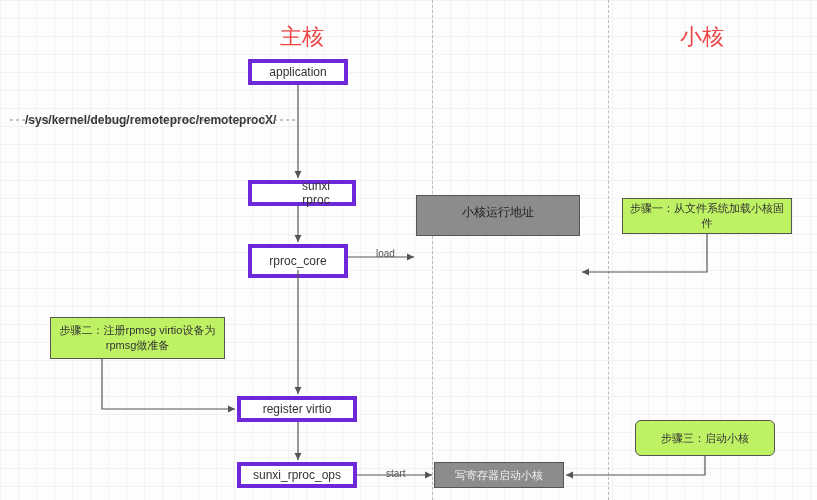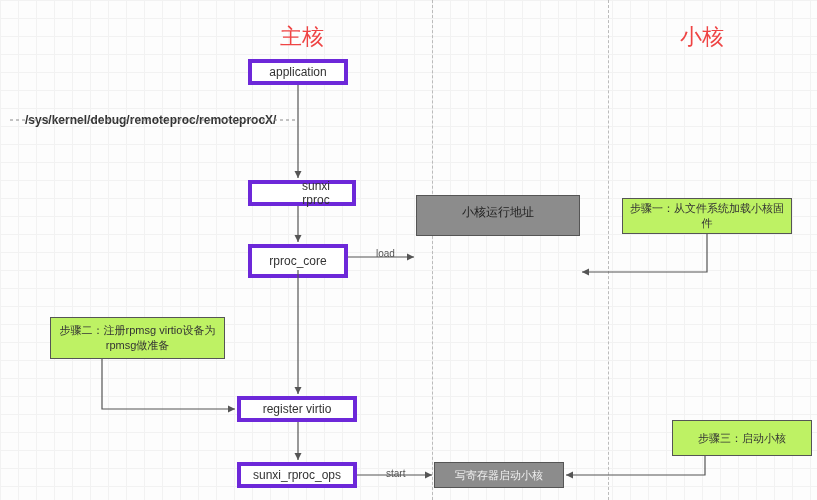--- a/index.html
+++ b/index.html
@@ -125,21 +125,21 @@
 <div class="node" style="left:237px; top:462px; width:120px; height:26px;">sunxi_rproc_ops</div>
 
 <div class="graybox" style="left:416px; top:195px; width:164px;">
   <div class="title">小核运行地址</div>
 </div>
 
 <div class="graynode" style="left:434px; top:462px; width:130px; height:26px;">写寄存器启动小核</div>
 
 <div class="annotation" style="left:622px; top:198px; width:170px; height:36px;">步骤一：从文件系统加载小核固件</div>
 <div class="annotation" style="left:30px; top:317px; width:175px; height:42px;margin-left:20px;">步骤二：注册rpmsg virtio设备为rpmsg做准备</div>
-<div class="annotation" style="left:672px; top:420px; width:140px; height:36px;">步骤三：启动小核</div>
+<div class="annotation" style="left:635px; top:420px; width:140px; height:36px;border-radius:6px;">步骤三：启动小核</div>
 
 <div class="edge-label" style="left:376px; top:248px;">load</div>
 <div class="edge-label" style="left:386px; top:468px;">start</div>
 
 <svg class="edges">
   <defs>
     <marker id="arrow" markerWidth="8" markerHeight="8" refX="6" refY="3" orient="auto" markerUnits="strokeWidth">
       <path d="M0,0 L6,3 L0,6 Z" fill="#555"></path>
     </marker>
   </defs>

